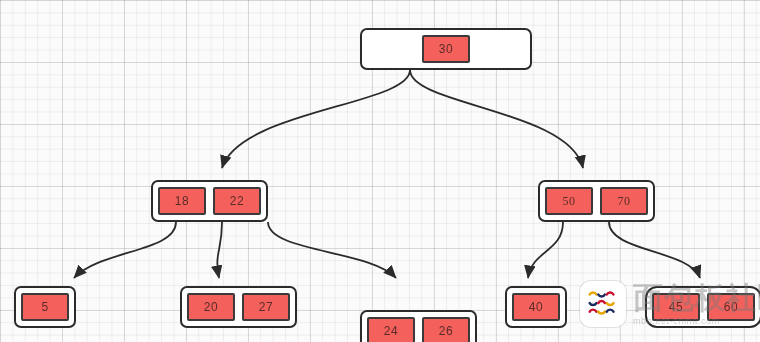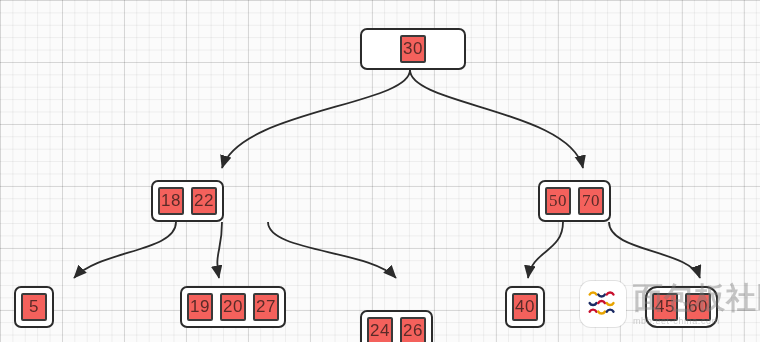--- a/index.html
+++ b/index.html
@@ -32,23 +32,23 @@
     align-items:center;
     padding:5px;
     gap:7px;
     height:42px;
   }
   .cell{
     box-sizing:border-box;
     background:#f4615c;
     border:2px solid #3a3a3a;
     border-radius:2px;
-    width:26px;height:28px;
+    width:48px;height:28px;
     display:flex;align-items:center;justify-content:center;
-    font-size:17px;
+    font-size:12px;
     color:#5a2b28;
     letter-spacing:.5px;
   }
   .cell.empty{background:transparent;border:none;}
   
   #watermark{
     position:absolute;left:580px;top:281px;
     display:flex;align-items:center;gap:7px;
     pointer-events:none;
   }
@@ -100,21 +100,20 @@
       <div class="cell">22</div>
     </div>
     <div class="node" style="left: 538px; top: 180px; font-family: Liberation Serif, serif;">
       <div class="cell">50</div>
       <div class="cell">70</div>
     </div>
     <div class="node" style="left: 14px; top: 286px;">
       <div class="cell">5</div>
     </div>
     <div class="node" style="left: 180px; top: 286px;">
-      <div class="cell">19</div>
       <div class="cell">20</div>
       <div class="cell">27</div>
     </div>
     <div class="node" style="left: 360px; top: 286px; margin-top: 24px;">
       <div class="cell">24</div>
       <div class="cell">26</div>
     </div>
     <div class="node" style="left: 505px; top: 286px;">
       <div class="cell">40</div>
     </div>

